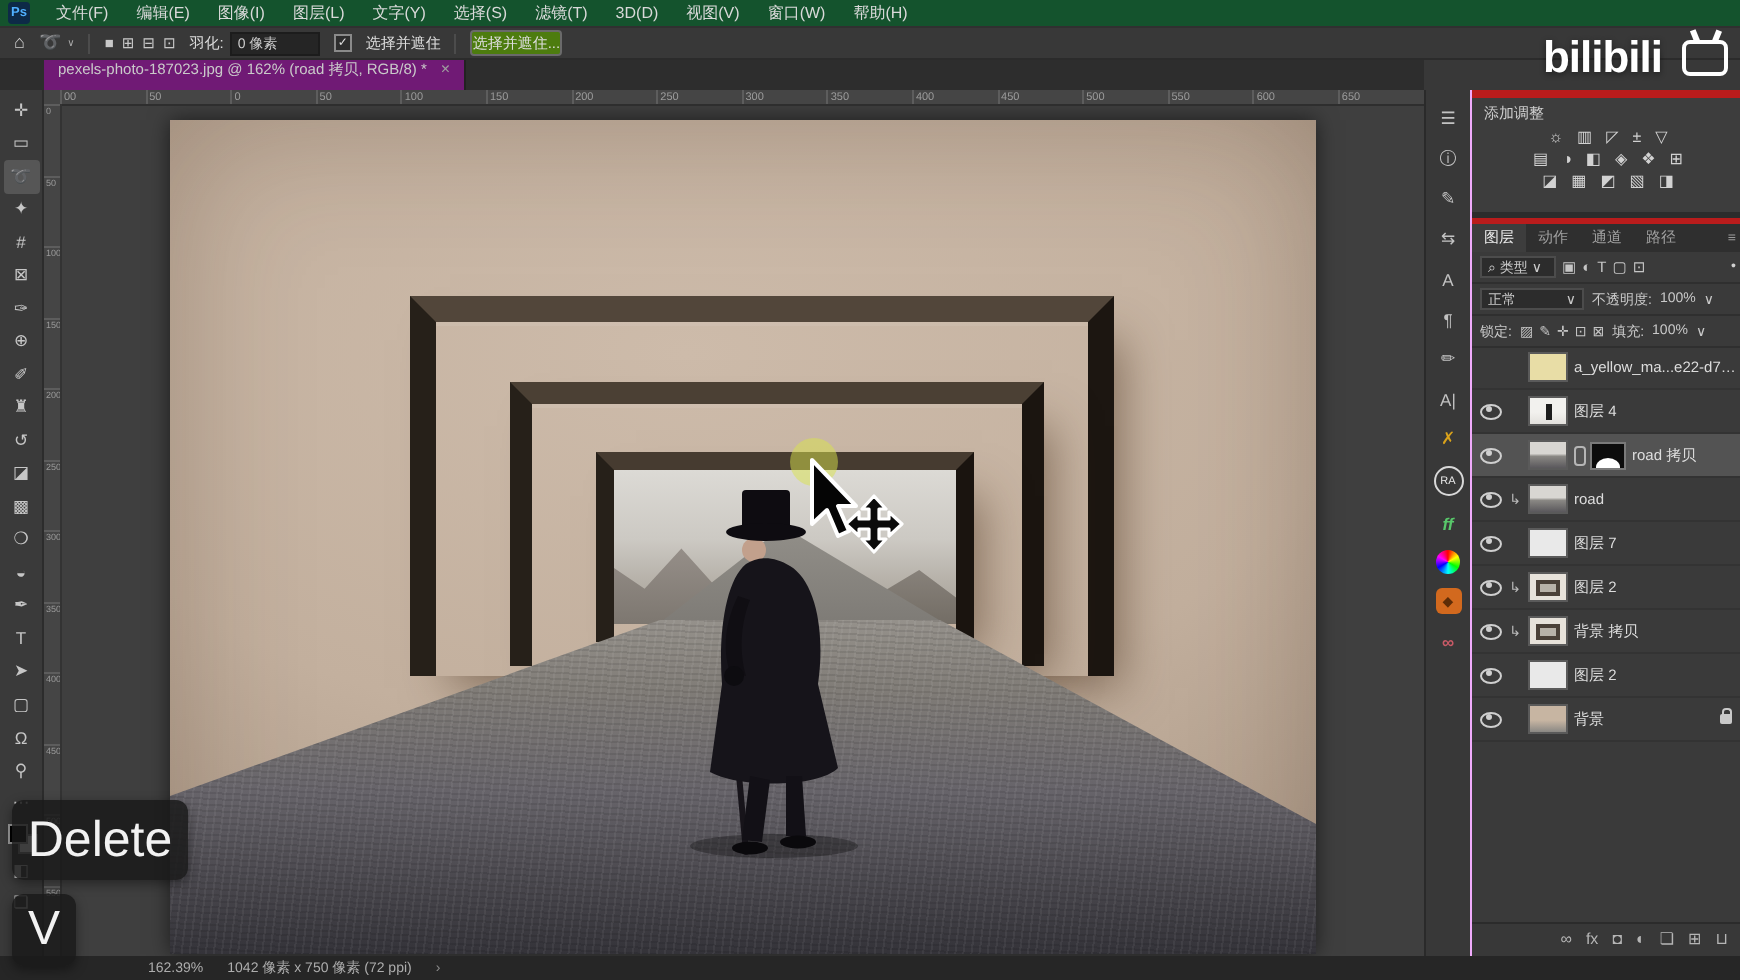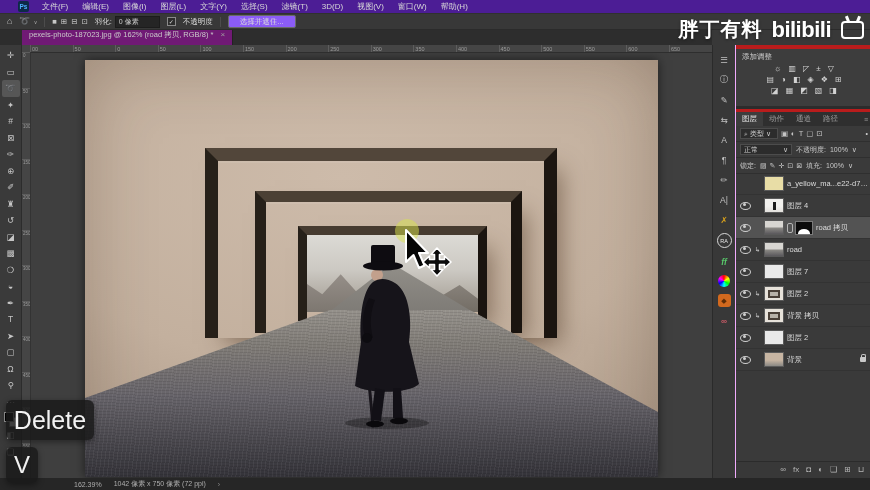--- a/index.html
+++ b/index.html
@@ -1,39 +1,39 @@
 <!DOCTYPE html>
 <html><head>
 <meta charset="utf-8">
 <style>
   html,body{margin:0;padding:0;background:#1b1b1b}
   .stage{position:relative;width:870px;height:490px;background:#383838;overflow:hidden;
          font-family:"Liberation Sans","DejaVu Sans",sans-serif;color:#ddd;-webkit-font-smoothing:antialiased}
 
   
-  .menubar{position:absolute;left:0;top:0;width:870px;height:14px;background:#4c1d95;
-           display:flex;align-items:center;padding-left:18px;box-sizing:border-box;z-index:5;border-bottom:1px solid #303030}
+  .menubar{position:absolute;left:0;top:0;width:870px;height:14px;background:#14532d;
+           display:flex;align-items:center;padding-left:4px;box-sizing:border-box;z-index:5;border-bottom:1px solid #303030}
   .ps-logo{width:11px;height:11px;background:#0d2a47;color:#4fb0ff;font-size:6.5px;font-weight:bold;
            display:flex;align-items:center;justify-content:center;border-radius:2px;margin-right:6px;flex:none}
   .menu-item{font-size:8px;color:#d9d9d9;padding:0 7px;line-height:14px;white-space:nowrap}
 
   
   .optionsbar{position:absolute;left:0;top:14px;width:870px;height:16px;background:#383838;border-bottom:1px solid #2b2b2b;
               display:flex;align-items:center;gap:7px;padding-left:7px;box-sizing:border-box;z-index:4;font-size:7.5px}
   .ob-ic{font-size:9px;color:#cccccc;line-height:1}
   .ob-caret{font-size:5px;color:#aaa;margin-left:-4px}
   .ob-sep{width:1px;height:10px;background:#4c4c4c}
   .modes{display:flex;gap:4px}
   .mode-btn{font-size:7.5px;color:#c8c8c8}
   .feather-box{display:flex;align-items:center;gap:3px}
   .feather-input{width:40px;height:10px;background:#252525;border:1px solid #1c1c1c;color:#ccc;
                  font-size:7px;display:flex;align-items:center;padding-left:3px}
   .cb{width:7px;height:7px;background:#2d2d2d;border:1px solid #8a8a8a;color:#ddd;font-size:6px;
       display:flex;align-items:center;justify-content:center;line-height:1}
-  .sm-btn{height:11px;padding:0 11px;background:#8b5cf6;border:1px solid #6a6a6a;border-radius:2px;
+  .sm-btn{height:11px;padding:0 0;background:#4d7c0f;border:1px solid #6a6a6a;border-radius:2px;
           display:flex;align-items:center;font-size:7.5px;color:#ddd}
 
   
   .tabbar{position:absolute;left:0;top:30px;width:712px;height:15px;background:#2d2d2d;z-index:3}
   .doc-tab{position:absolute;left:22px;top:0;height:15px;background:#701a75;display:flex;align-items:flex-start;
            padding:0 7px;font-size:7.5px;color:#cacaca;gap:7px;border-right:1px solid #222;white-space:nowrap}
   .tab-close{color:#9f9f9f;font-size:8px}
 
   
   .ruler-corner{position:absolute;left:22px;top:45px;width:8px;height:7px;background:#454545;border-right:1px solid #333;border-bottom:1px solid #2e2e2e;z-index:2}
@@ -196,21 +196,21 @@
     <span class="mode-btn">■</span>
         <span class="mode-btn">⊞</span>
         <span class="mode-btn">⊟</span>
         <span class="mode-btn">⊡</span>
       </div>
     <div class="feather-box">
       <span>羽化:</span>
       <span class="feather-input">0 像素</span>
     </div>
     <span class="cb">✓</span>
-    <span>不透明度</span>
+    <span>选择并遮住</span>
     <span class="ob-sep"></span>
     <span class="sm-btn">选择并遮住...</span>
   </div>
 
   <div class="tabbar">
     <div class="doc-tab">
       <span>pexels-photo-187023.jpg @ 162% (road 拷贝, RGB/8) *</span>
       <span class="tab-close">×</span>
     </div>
   </div>
@@ -515,21 +515,20 @@
     </div>
   </div>
 
   <div class="statusbar">
     <span>162.39%</span>
     <span>1042 像素 x 750 像素 (72 ppi)</span>
     <span class="sb-chev">›</span>
   </div>
 
   <div class="watermark">
-    <span class="wm-channel">胖丁有料</span>
     <span class="wm-platform">bilibili</span>
     <span class="wm-tv"></span>
   </div>
 
   <div class="key-overlay ko-delete">Delete</div>
   <div class="key-overlay ko-v">V</div>
 
 </div>
 
 </body></html>

